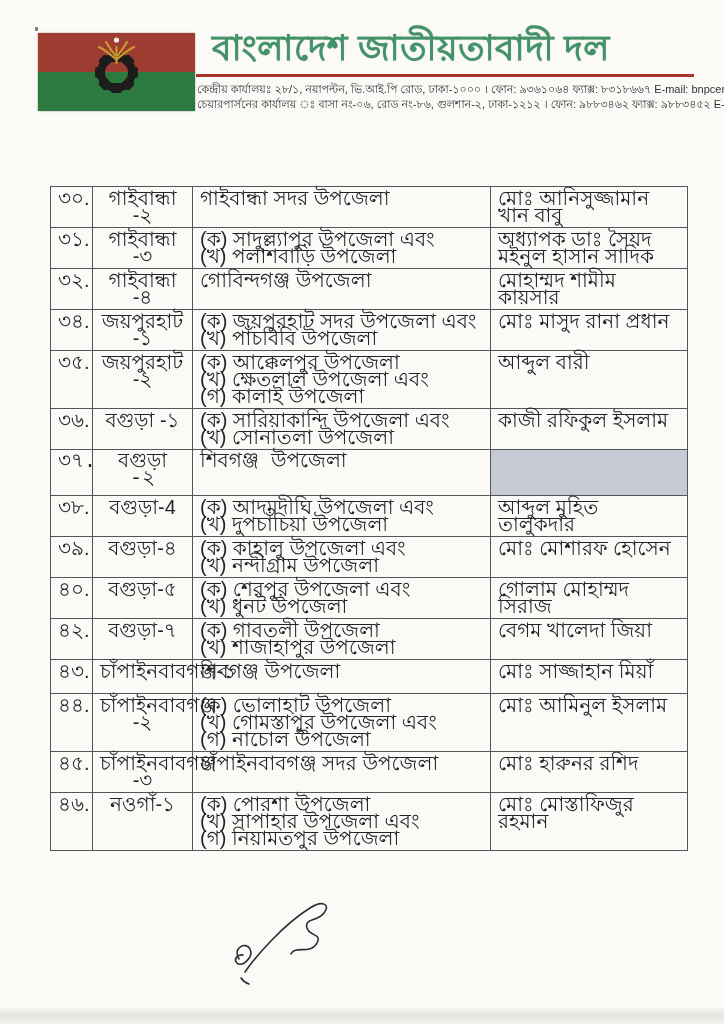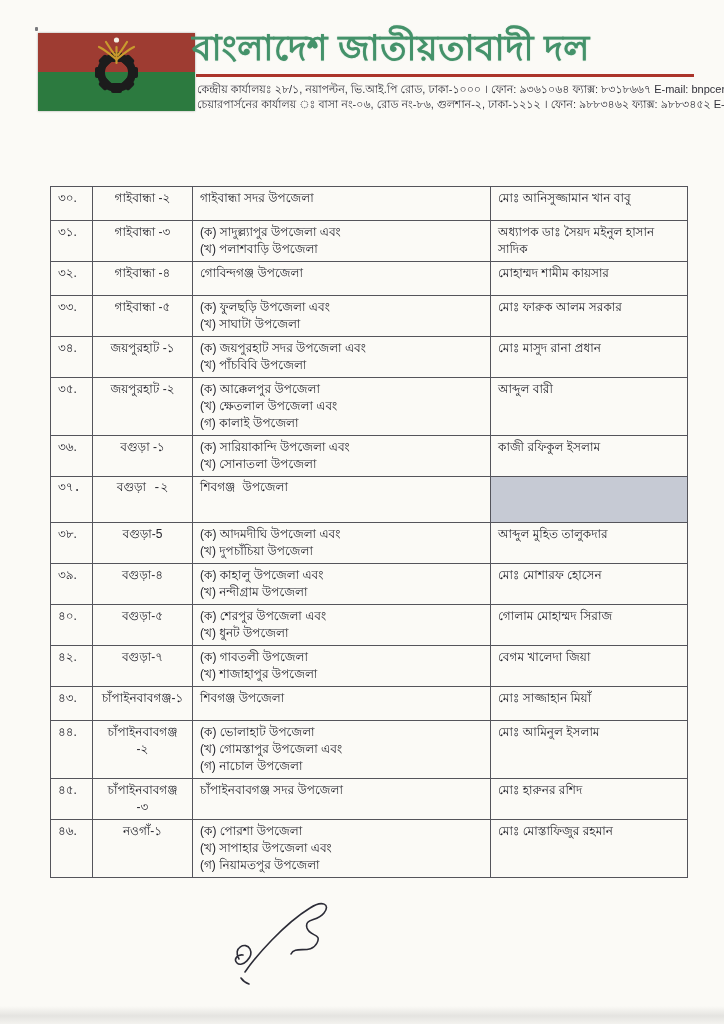--- a/index.html
+++ b/index.html
@@ -7,34 +7,34 @@
     width:724px;height:1024px;position:relative;overflow:hidden;
     background:#fbfaf6;
     font-family:"Liberation Sans","DejaVu Sans",sans-serif;
     color:#23232b;
   }
   
   .letterhead{position:absolute;left:0;top:0;width:724px;height:140px;}
   .flag-logo{position:absolute;left:38px;top:33px;width:157px;height:78px;
     box-shadow:0 0 2px rgba(60,60,60,.45);}
   .party-title{
-    position:absolute;left:192px;top:24px;width:505px;height:48px;
+    position:absolute;left:212px;top:24px;width:505px;height:48px;
     font-size:35px;font-weight:bold;color:#44926a;line-height:48px;
     letter-spacing:.5px;white-space:nowrap;
     text-shadow:0 0 1px rgba(68,146,106,.55);
   }
   .title-rule{position:absolute;left:196px;top:74px;width:498px;height:3px;background:#ab342b;}
   .addr{position:absolute;left:197px;width:510px;font-size:11px;line-height:14px;color:#31313a;white-space:nowrap;}
   .addr1{top:82px;}
   .addr2{top:97px;}
   
   table.clist{
     position:absolute;left:50px;top:186px;width:637px;
     border-collapse:collapse;table-layout:fixed;
-    font-size:12px;line-height:17px;color:#23232b;
+    font-size:20px;line-height:17px;color:#23232b;
   }
   table.clist td{border:1px solid #54545b;vertical-align:top;padding:3px 7px;}
   td.c-serial{padding-left:9px;vertical-align:middle;}
   td.c-const{text-align:center;vertical-align:middle;margin-top:36px;}
   td.c-name.hl{background:#c6cad4;}
   tr.lines1{height:34px;}
   tr.lines2{height:40px;}
   tr.lines3{height:54px;}
   tr.hl-row{height:46px;font-family:Liberation Mono, monospace;}
   .area-line{white-space:nowrap;}
@@ -114,29 +114,20 @@
       </tr>
       <tr class="lines1">
         <td class="c-serial">৩২.</td>
         <td class="c-const">গাইবান্ধা -৪</td>
         <td class="c-areas">
           <div class="area-line">গোবিন্দগঞ্জ উপজেলা</div>
         </td>
         <td class="c-name">মোহাম্মদ শামীম কায়সার</td>
       </tr>
       <tr class="lines2">
-        <td class="c-serial">৩৩.</td>
-        <td class="c-const">গাইবান্ধা -৫</td>
-        <td class="c-areas">
-          <div class="area-line">(ক) ফুলছড়ি উপজেলা এবং</div>
-          <div class="area-line">(খ) সাঘাটা উপজেলা</div>
-        </td>
-        <td class="c-name">মোঃ ফারুক আলম সরকার</td>
-      </tr>
-      <tr class="lines2">
         <td class="c-serial">৩৪.</td>
         <td class="c-const">জয়পুরহাট -১</td>
         <td class="c-areas">
           <div class="area-line">(ক) জয়পুরহাট সদর উপজেলা এবং</div>
           <div class="area-line">(খ) পাঁচবিবি উপজেলা</div>
         </td>
         <td class="c-name">মোঃ মাসুদ রানা প্রধান</td>
       </tr>
       <tr class="lines3">
         <td class="c-serial">৩৫.</td>
@@ -160,21 +151,21 @@
       <tr class="lines1 hl-row">
         <td class="c-serial">৩৭.</td>
         <td class="c-const">বগুড়া -২</td>
         <td class="c-areas">
           <div class="area-line">শিবগঞ্জ উপজেলা</div>
         </td>
         <td class="c-name hl"></td>
       </tr>
       <tr class="lines2">
         <td class="c-serial">৩৮.</td>
-        <td class="c-const">বগুড়া-5</td>
+        <td class="c-const">বগুড়া-4</td>
         <td class="c-areas">
           <div class="area-line">(ক) আদমদীঘি উপজেলা এবং</div>
           <div class="area-line">(খ) দুপচাঁচিয়া উপজেলা</div>
         </td>
         <td class="c-name">আব্দুল মুহিত তালুকদার</td>
       </tr>
       <tr class="lines2">
         <td class="c-serial">৩৯.</td>
         <td class="c-const">বগুড়া-৪</td>
         <td class="c-areas">

